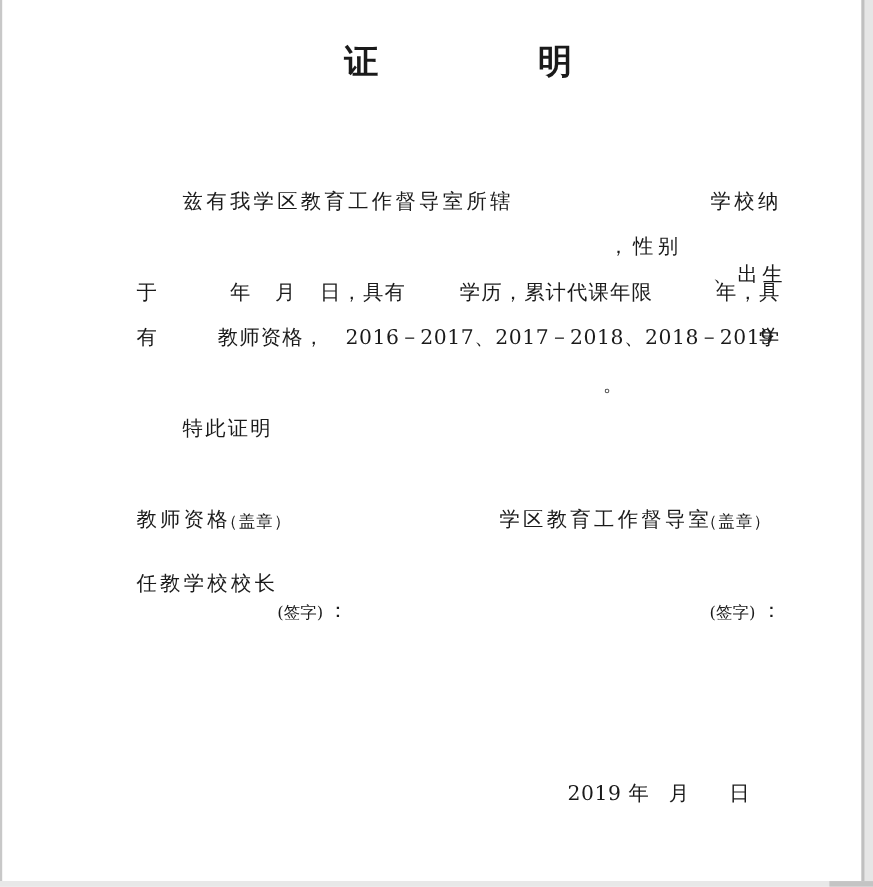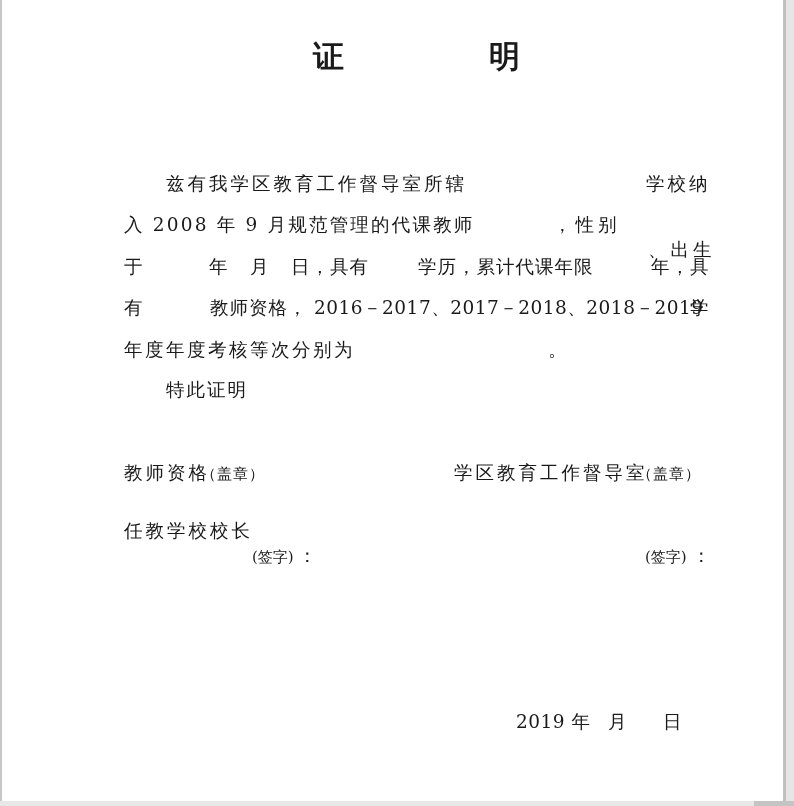--- a/index.html
+++ b/index.html
@@ -32,37 +32,35 @@
 <body>
 
 <div class="page">
 
   <span class="title" style="left:311px;">证</span>
   <span class="title" style="left:487px;">明</span>
 
   <span class="seg" style="left:164px; top:173px;">兹有我学区教育工作督导室所辖</span>
   <span class="seg" style="left:644px; top:173px;">学校纳</span>
 
-  <span class="seg" style="left:122px; top:214px; letter-spacing:2.2px;">入 2008 年 9 月规范管理的代课教师</span>
   <span class="seg" style="left:551px; top:214px; letter-spacing:4px;">，性别</span>
   <span class="seg" style="left:646px; top:202px; letter-spacing:4px;margin-top:37px;">、出生</span>
 
   <span class="seg" style="left:122px; top:256px;">于</span>
   <span class="seg" style="left:207px; top:256px;">年</span>
   <span class="seg" style="left:248px; top:256px;">月</span>
   <span class="seg" style="left:289px; top:256px; letter-spacing:1px;">日，具有</span>
   <span class="seg" style="left:416px; top:256px; letter-spacing:1px;">学历，累计代课年限</span>
   <span class="seg" style="left:649px; top:256px; letter-spacing:1px;">年，具</span>
 
   <span class="seg" style="left:122px; top:297px;">有</span>
-  <span class="seg" style="left:196px; top:297px; letter-spacing:1px;margin-left:12px;">教师资格，</span>
+  <span class="seg" style="left:196px; top:297px; letter-spacing:1px;">教师资格，</span>
   <span class="seg num" style="left:312px; top:297px;">2016－2017、2017－2018、2018－2019</span>
   <span class="seg" style="left:688px; top:297px;">学</span>
 
-  <span class="seg" style="left:122px; top:339px; letter-spacing:2.5px;">年度年度考核等次分别为</span>
   <span class="seg" style="left:546px; top:339px;">。</span>
 
   <span class="seg" style="left:164px; top:379px; letter-spacing:2px;">特此证明</span>
 
   <span class="seg" style="left:122px; top:462px; letter-spacing:3px;">教师资格</span>
   <span class="seg small" style="left:199px; top:463px;">（盖章）</span>
   <span class="seg" style="left:452px; top:462px; letter-spacing:3px;">学区教育工作督导室</span>
   <span class="seg small" style="left:635px; top:463px;">（盖章）</span>
 
   <span class="seg" style="left:122px; top:520px; letter-spacing:3px;">任教学校校长</span>

